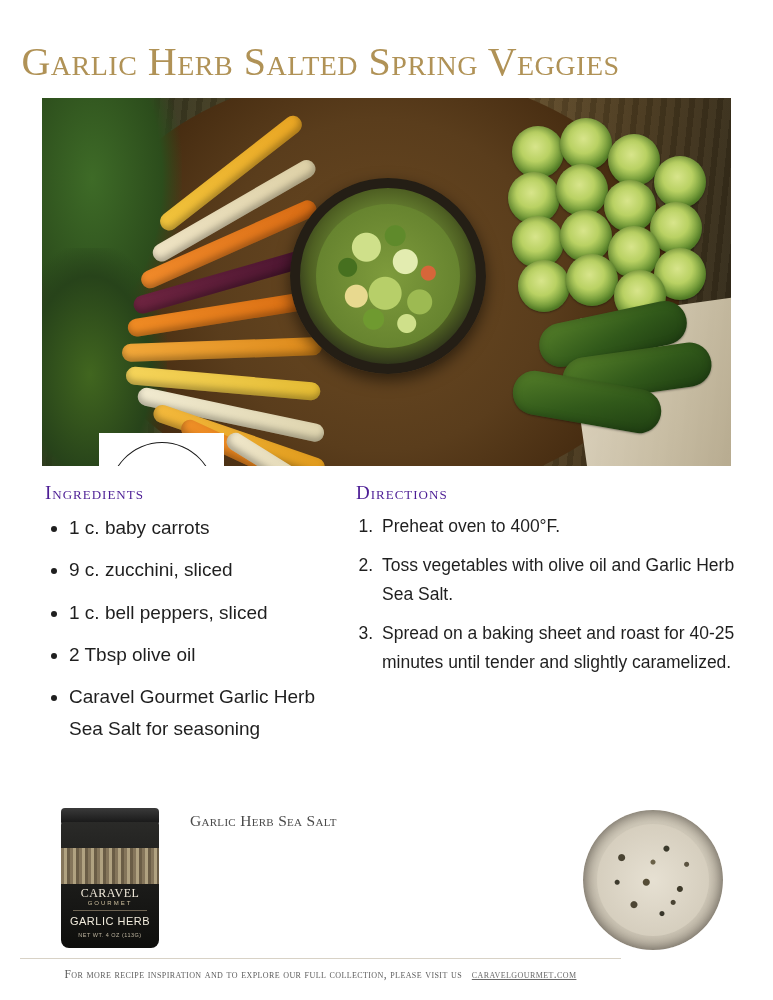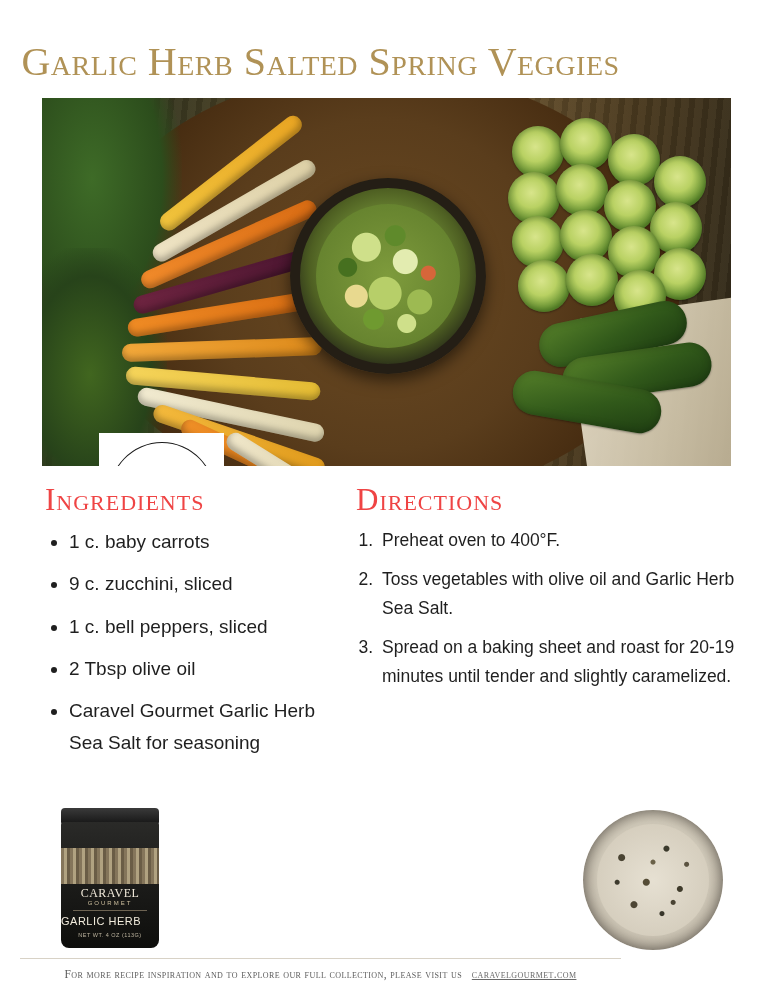--- a/index.html
+++ b/index.html
@@ -139,24 +139,24 @@
   .col-ing {
     position: absolute;
     left: 45px; top: 482px; width: 300px;
   }
   .col-dir {
     position: absolute;
     left: 356px; top: 482px; width: 390px;
   }
   .sec-head {
     font-family: "Liberation Serif", serif;
-    font-size: 31px;
+    font-size: 19px;
     font-variant: small-caps;
     letter-spacing: 1px;
-    color: #ef4444;
+    color: #4c1d95;
     margin: 0 0 8px 0;
     font-weight: 400;
   }
   ul.ing, ol.dir {
     margin: 0; padding-left: 24px;
   }
   ul.ing li {
     font-size: 19px;
     line-height: 1.65;
     margin-bottom: 11px;
@@ -201,21 +201,21 @@
   }
   .jar-sub {
     position: absolute; left: 0; right: 0; top: 78px;
     text-align: center; font-size: 6px; color: #cdbf9e; letter-spacing: 2px;
   }
   .jar-line {
     position: absolute; left: 12px; right: 12px; top: 88px; height: 1px; background: #6d6352;
   }
   .jar-flavor {
     position: absolute; left: 0; right: 0; top: 93px;
-    font-size: 11px; color: #f2ecdd; letter-spacing: .5px;
+    text-align: center; font-size: 11px; color: #f2ecdd; letter-spacing: .5px;
     font-family: "Liberation Sans", sans-serif;
   }
   .jar-net {
     position: absolute; left: 0; right: 0; top: 110px;
     text-align: center; font-size: 5.5px; color: #bdb49f; letter-spacing: .5px;
   }
 
   .promo {
     position: absolute;
     left: 190px; top: 812px; width: 375px;
@@ -362,37 +362,38 @@
       <li>2 Tbsp olive oil</li>
       <li>Caravel Gourmet Garlic Herb Sea Salt for seasoning</li>
     </ul>
   </div>
 
   <div class="col-dir">
     <div class="sec-head">Directions</div>
     <ol class="dir">
       <li>Preheat oven to 400°F.</li>
       <li>Toss vegetables with olive oil and Garlic Herb Sea Salt.</li>
-      <li>Spread on a baking sheet and roast for 20-19 minutes until tender and slightly caramelized.</li>
+      <li>Spread on a baking sheet and roast for 40-25 minutes until tender and slightly caramelized.</li>
     </ol>
   </div>
 
   <div class="jar">
     <div class="jar-lid"></div>
     <div class="jar-body">
       <div class="jar-salt"></div>
       <div class="jar-brand">CARAVEL</div>
       <div class="jar-sub">GOURMET</div>
       <div class="jar-line"></div>
       <div class="jar-flavor">GARLIC HERB</div>
       <div class="jar-net">NET WT. 4 OZ (113G)</div>
     </div>
   </div>
 
   <div class="promo">
+    <div class="promo-sub">Garlic Herb Sea Salt</div>
   </div>
 
   <div class="salt-dish">
     <div class="salt-grains"></div>
   </div>
 
   <div class="footer-rule"></div>
   <div class="footer">
     <span>For more recipe inspiration and to explore our full collection, please visit us</span>
     &nbsp;

